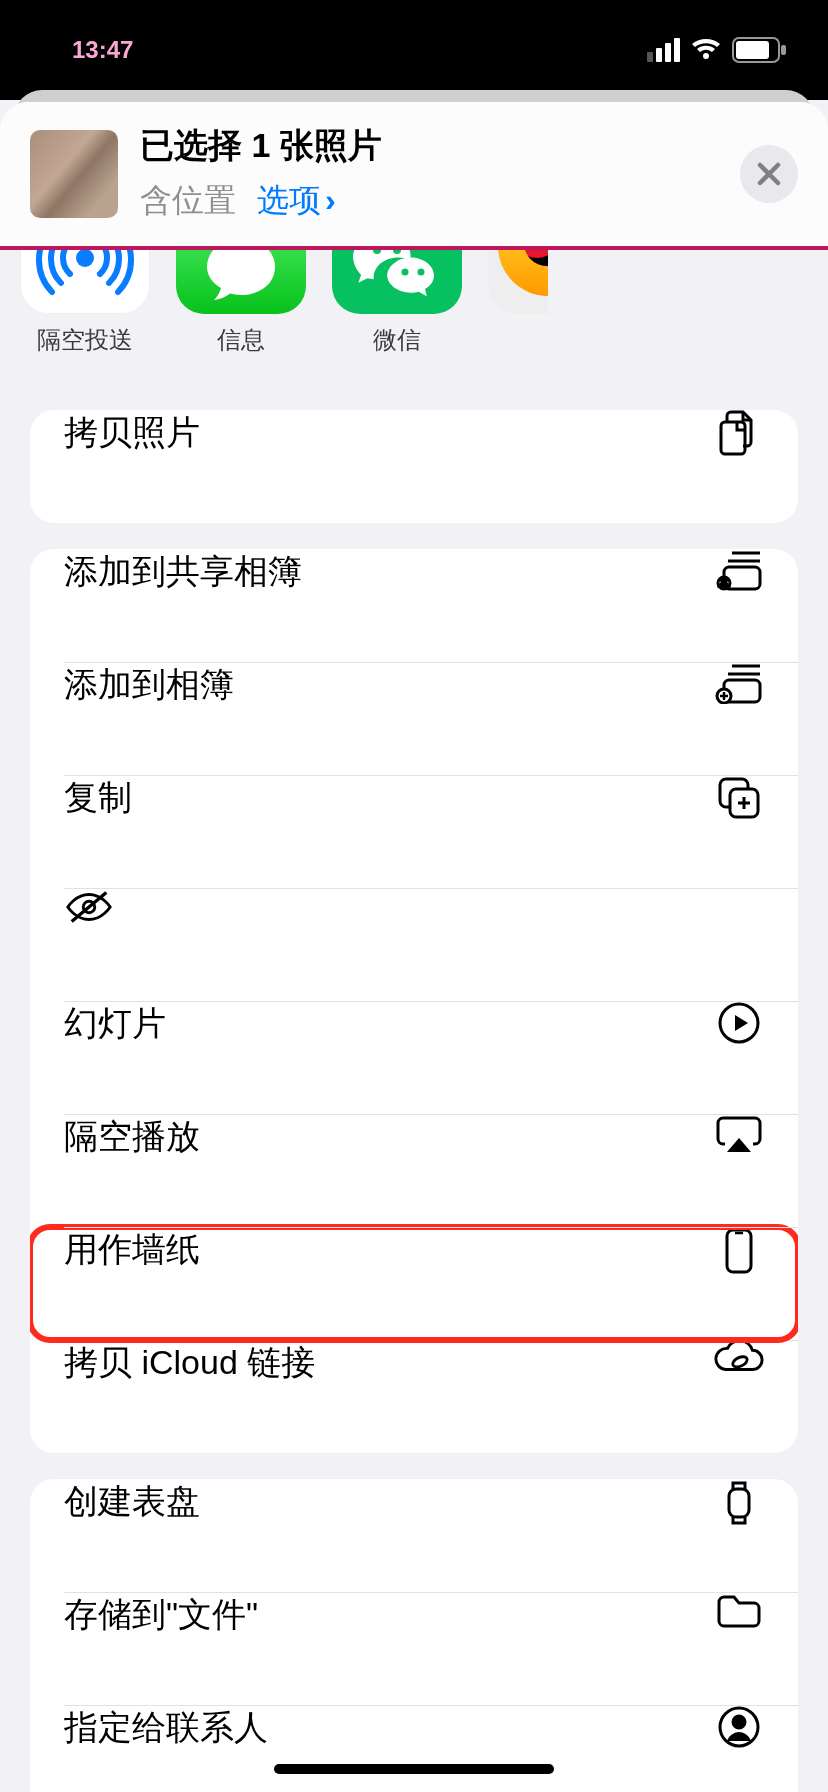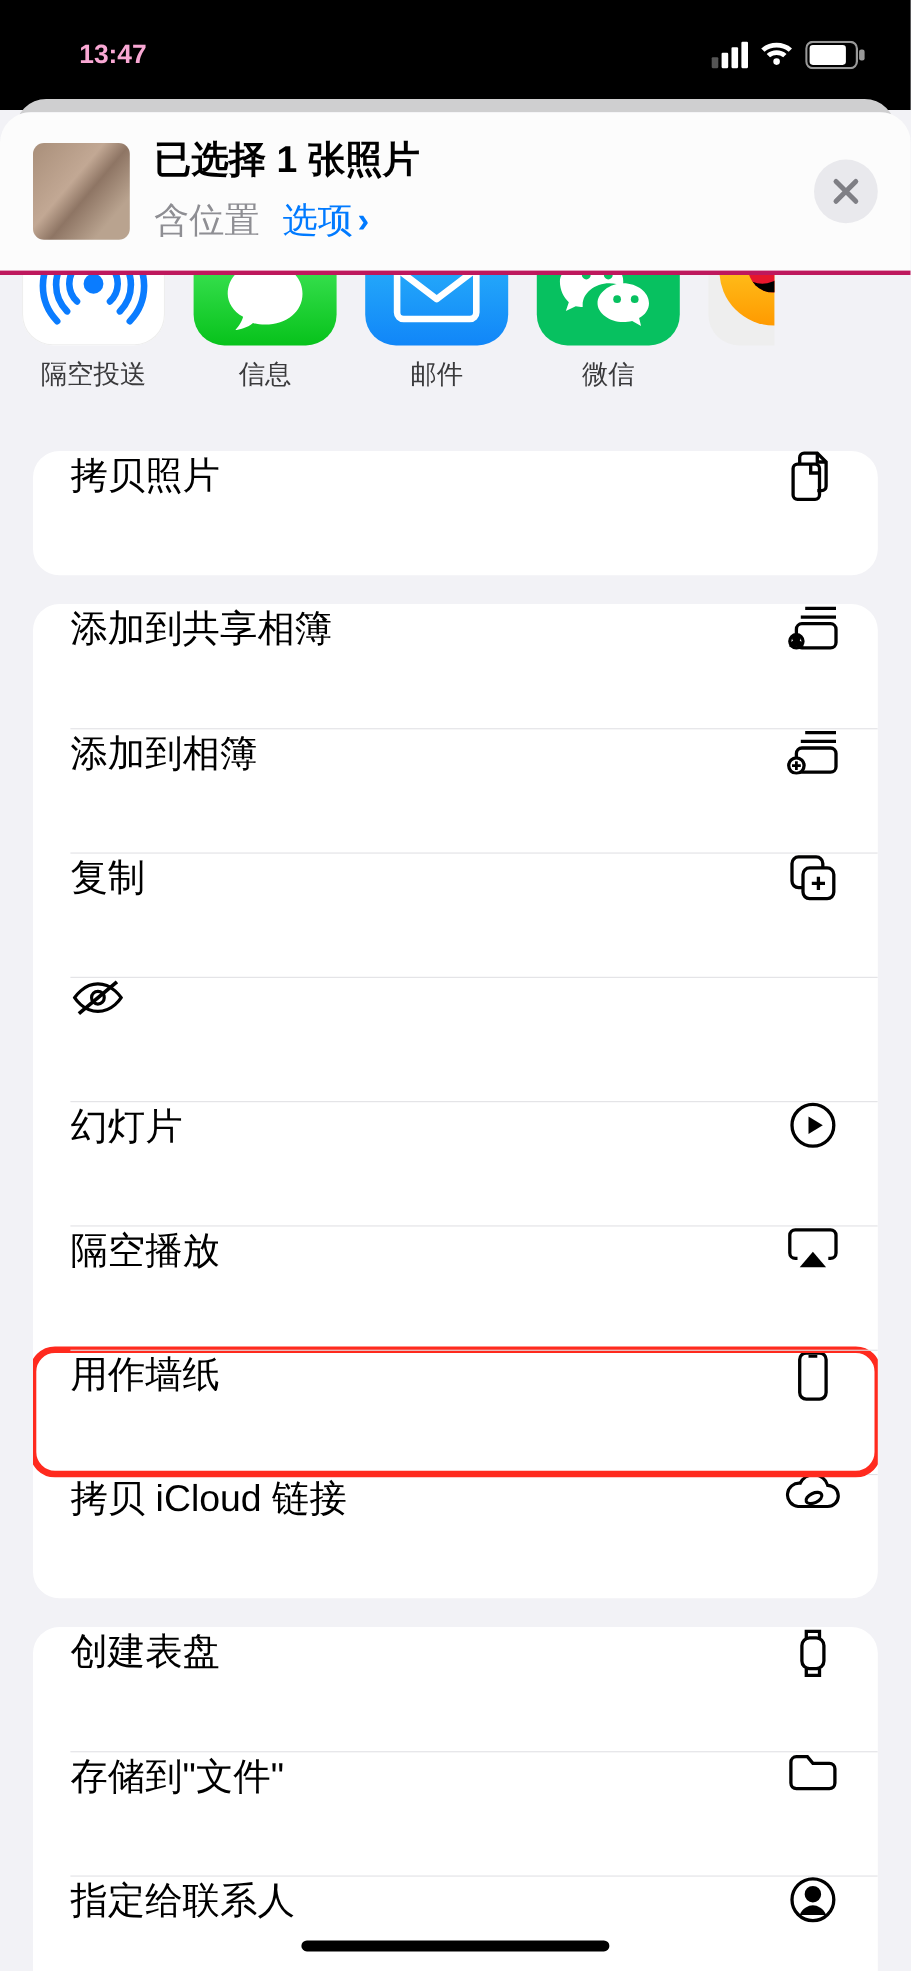--- a/index.html
+++ b/index.html
@@ -204,29 +204,20 @@
     </div>
     <div class="app">
       <div class="app-icon full ic-messages">
         <svg width="90" height="90" viewBox="0 0 90 90">
             <path d="M45 15c20 0 34 12 34 28S65 71 45 71c-4 0-8-.5-11-1.4C29 74 21 76 18 76c3-3 6-8 7-12-9-5-14-13-14-21 0-16 14-28 34-28z" fill="#fff"></path>
           </svg>
       </div>
       <div class="app-label">信息</div>
     </div>
     <div class="app">
-      <div class="app-icon full ic-mail">
-        <svg width="96" height="96" viewBox="0 0 96 96">
-            <rect x="12" y="24" width="72" height="48" rx="6" fill="none" stroke="#fff" stroke-width="6"></rect>
-            <path d="M14 28 L48 54 L82 28" fill="none" stroke="#fff" stroke-width="6" stroke-linejoin="round" stroke-linecap="round"></path>
-          </svg>
-      </div>
-      <div class="app-label">邮件</div>
-    </div>
-    <div class="app">
       <div class="app-icon full ic-wechat">
         <svg width="100" height="100" viewBox="0 0 100 100">
           <path d="M36 20c16 0 28 10 28 22 0 2-.3 3-.7 5C59 45 55 44 50 44c-15 0-27 10-27 22v2c-2 0-5-1-7-1l-10 5 3-9C4 58 0 51 0 42c0-12 16-22 36-22z" fill="#fff" transform="translate(6,4) scale(0.9)"></path>
           <path d="M64 44c14 0 26 9 26 20 0 6-4 12-10 15l2 8-9-5c-3 1-6 1-9 1-14 0-26-9-26-19s12-20 26-20z" fill="#fff" transform="translate(6,4) scale(0.9)"></path>
           <circle cx="30" cy="36" r="4" fill="#07c160"></circle>
             <circle cx="50" cy="36" r="4" fill="#07c160"></circle>
           <circle cx="58" cy="58" r="3.5" fill="#07c160"></circle>
             <circle cx="74" cy="58" r="3.5" fill="#07c160"></circle>
         </svg>
       </div>

